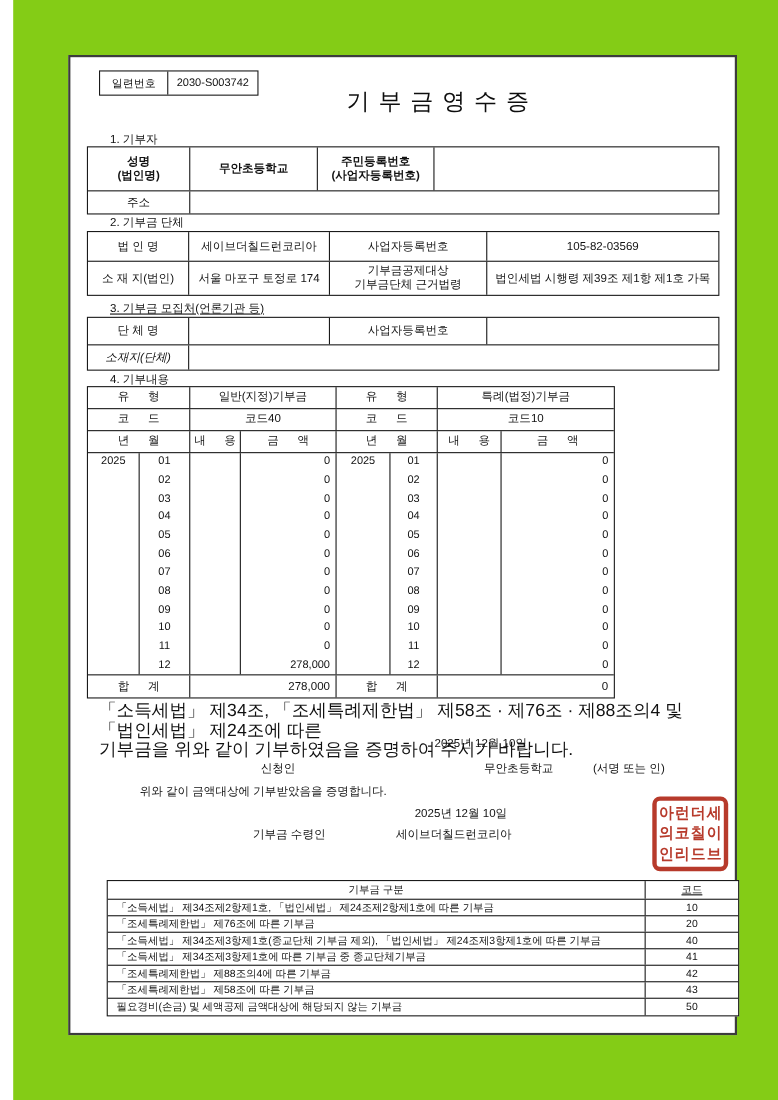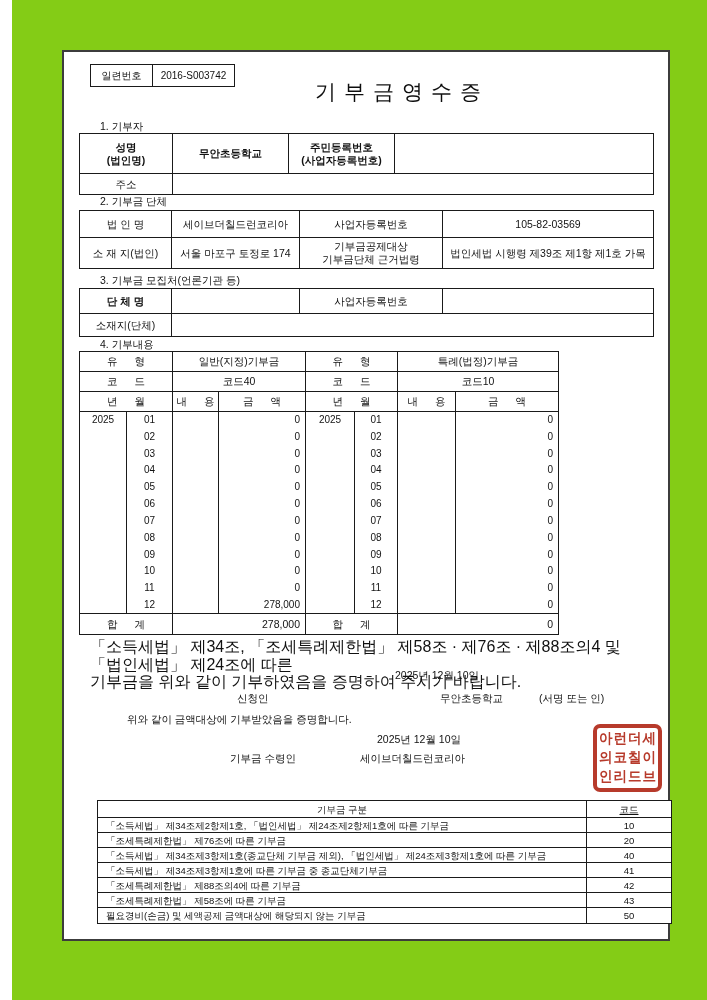--- a/index.html
+++ b/index.html
@@ -58,21 +58,21 @@
   .underline { text-decoration:underline; }
 </style>
 </head>
 <body>
 
 <div class="page">
   <div class="abs sheet"></div>
 
   <div class="abs serial">
     <div class="lab">일련번호</div>
-    <div class="val">2016-S003742</div>
+    <div class="val">2030-S003742</div>
   </div>
 
   <div class="abs doc-title">기부금영수증</div>
 
   <div class="abs sec-h" style="left:88px;top:120px;">1. 기부자</div>
   <div class="abs tbl" style="left:67px;top:133px;width:575px;">
     <div class="trow bb" style="height:40px;font-weight:bold;">
       <div class="cell br" style="width:93px;">성명
 (법인명)</div>
       <div class="cell br" style="width:116px;">무안초등학교</div>
@@ -96,30 +96,30 @@
     </div>
     <div class="trow" style="height:30px;">
       <div class="cell br" style="width:92px;">소 재 지(법인)</div>
       <div class="cell br" style="width:128px;">서울 마포구 토정로 174</div>
       <div class="cell br" style="width:143px;">기부금공제대상
 기부금단체 근거법령</div>
       <div class="cell" style="flex:1;">법인세법 시행령 제39조 제1항 제1호 가목</div>
     </div>
   </div>
 
-  <div class="abs sec-h" style="left:88px;top:274px;">3. 기부금 모집처(언론기관 등)</div>
+  <div class="abs sec-h" style="left:88px;top:274px;text-decoration:underline;">3. 기부금 모집처(언론기관 등)</div>
   <div class="abs tbl" style="left:67px;top:288px;width:575px;">
     <div class="trow bb" style="height:25px;">
-      <div class="cell br" style="width:92px;font-weight:bold;">단 체 명</div>
+      <div class="cell br" style="width:92px;">단 체 명</div>
       <div class="cell br" style="width:128px;"></div>
       <div class="cell br" style="width:143px;">사업자등록번호</div>
       <div class="cell" style="flex:1;"></div>
     </div>
     <div class="trow" style="height:22px;">
-      <div class="cell br" style="width:92px;">소재지(단체)</div>
+      <div class="cell br" style="width:92px;font-style:italic;">소재지(단체)</div>
       <div class="cell left" style="flex:1;"></div>
     </div>
   </div>
 
   <div class="abs sec-h" style="left:88px;top:338px;">4. 기부내용</div>
   <div class="abs tbl" style="left:67px;top:351px;width:480px;">
     <div class="trow bb" style="height:20px;">
       <div class="cell br ws" style="width:93px;">유 형</div>
       <div class="cell br" style="width:133px;">일반(지정)기부금</div>
       <div class="cell br ws" style="width:92px;">유 형</div>

